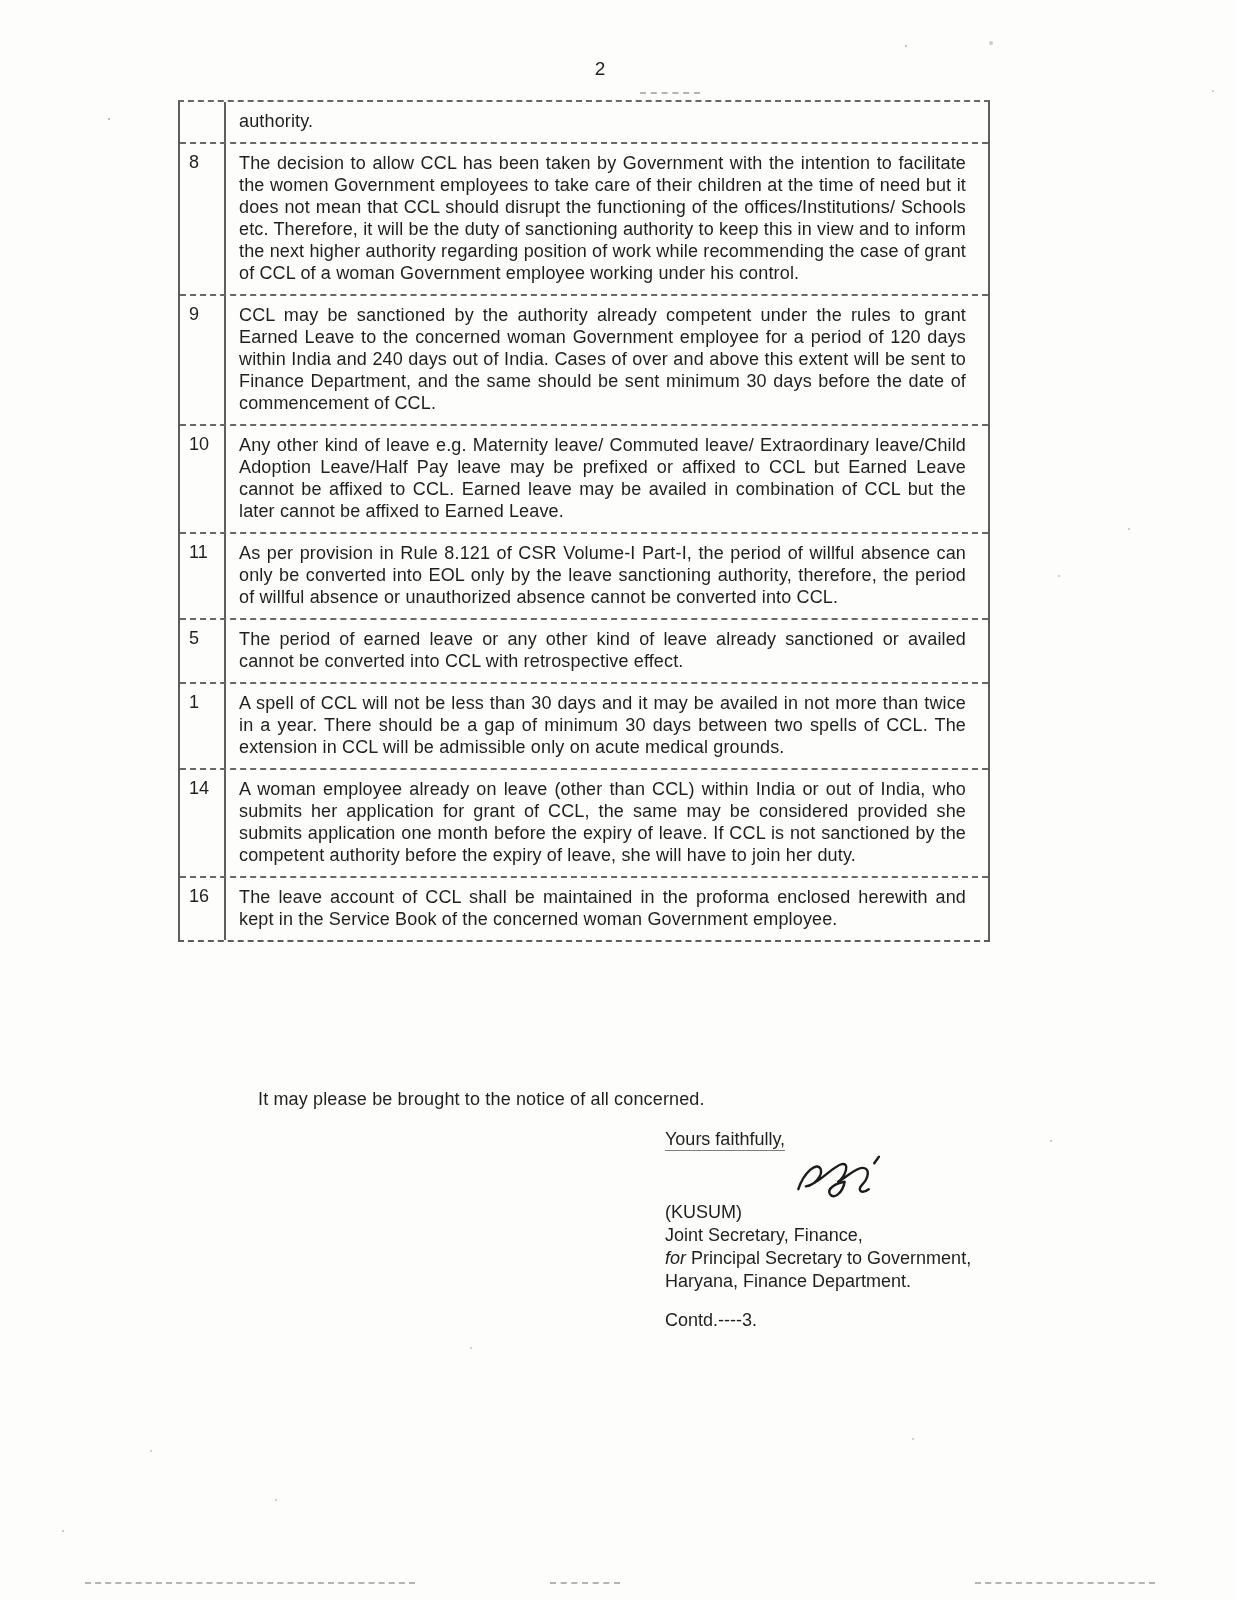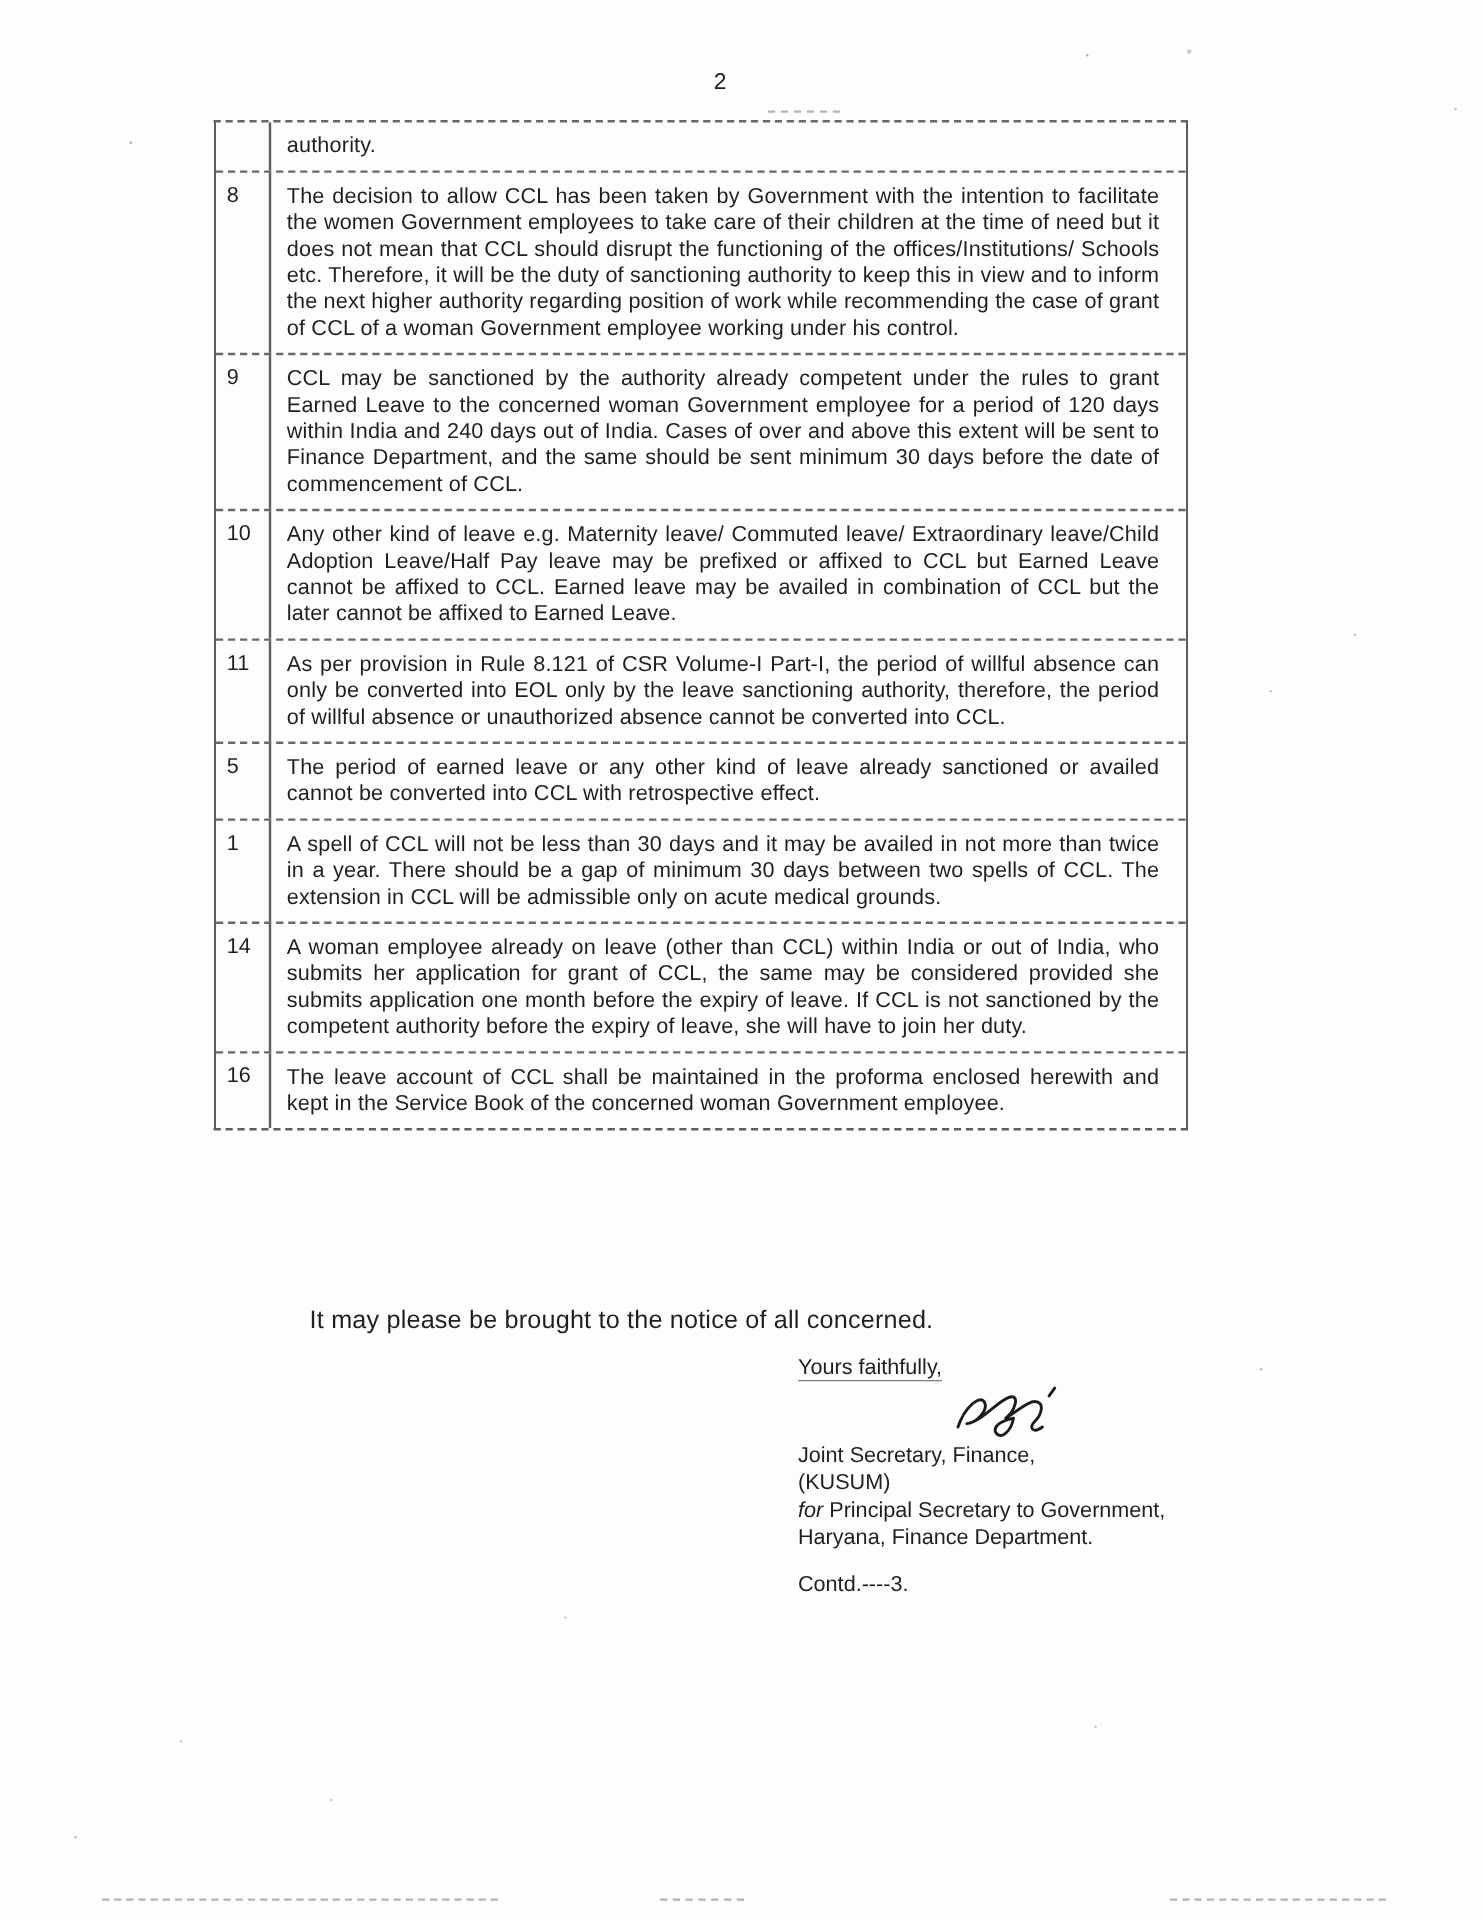--- a/index.html
+++ b/index.html
@@ -46,21 +46,21 @@
     padding: 8px 22px 10px 13px;
     font-size: 18px;
     line-height: 22px;
     letter-spacing: 0.15px;
     text-align: justify;
   }
   .notice-line {
     position: absolute;
     left: 258px;
     top: 1089px;
-    font-size: 21px;
+    font-size: 18px;
     letter-spacing: 0.15px;
   }
   .closing-block {
     position: absolute;
     left: 665px;
     top: 1128px;
     width: 350px;
     text-align: left;
     font-size: 18px;
     line-height: 23px;
@@ -150,22 +150,22 @@
     </div>
   </div>
 
   <div class="notice-line">It may please be brought to the notice of all concerned.</div>
 
   <div class="closing-block">
     <div class="salutation"><span>Yours faithfully,</span></div>
     <svg class="sig-svg" width="110" height="50" viewBox="0 0 110 54" xmlns="http://www.w3.org/2000/svg">
       <path d="M10 38 C16 20, 30 8, 34 16 C37 23, 27 34, 18 35 C32 33, 47 13, 57 11 C66 9, 61 24, 53 30 C62 25, 72 15, 79 15 C88 15, 86 26, 79 33 C73 39, 78 44, 86 38 M60 30 C58 42, 48 50, 44 43 C41 37, 50 32, 60 30 M92 10 L97 3" fill="none" stroke="#1c1c1c" stroke-width="2.6" stroke-linecap="round" stroke-linejoin="round"></path>
     </svg>
+    <div>(KUSUM)</div>
     <div>Joint Secretary, Finance,</div>
-    <div>(KUSUM)</div>
     <div><span class="italic-for">for</span><span> Principal Secretary  to Government,</span></div>
     <div>Haryana, Finance Department.</div>
     <div class="contd-note">Contd.----3.</div>
   </div>
 
   <div class="scan-specks"></div>
   <div class="scan-dash dash-top"></div>
   <div class="scan-dash dash-bot-1"></div>
   <div class="scan-dash dash-bot-2"></div>
   <div class="scan-dash dash-bot-3"></div>

